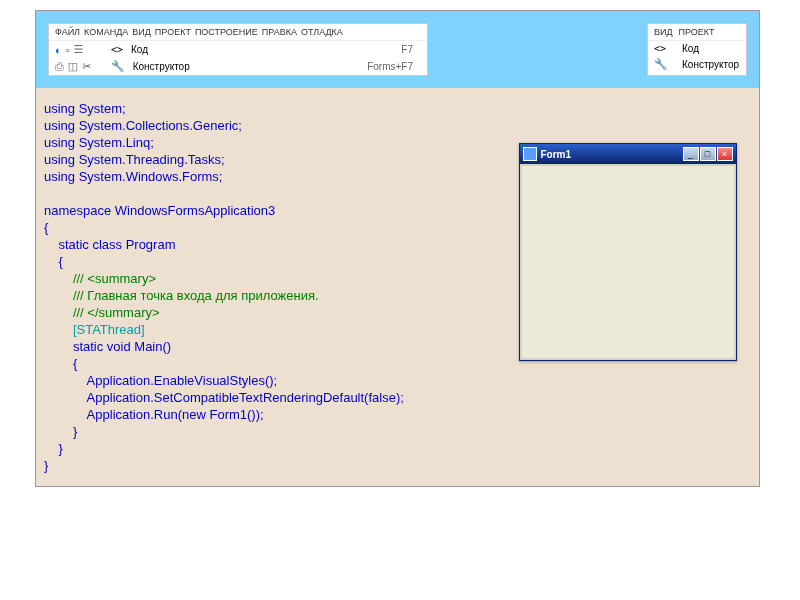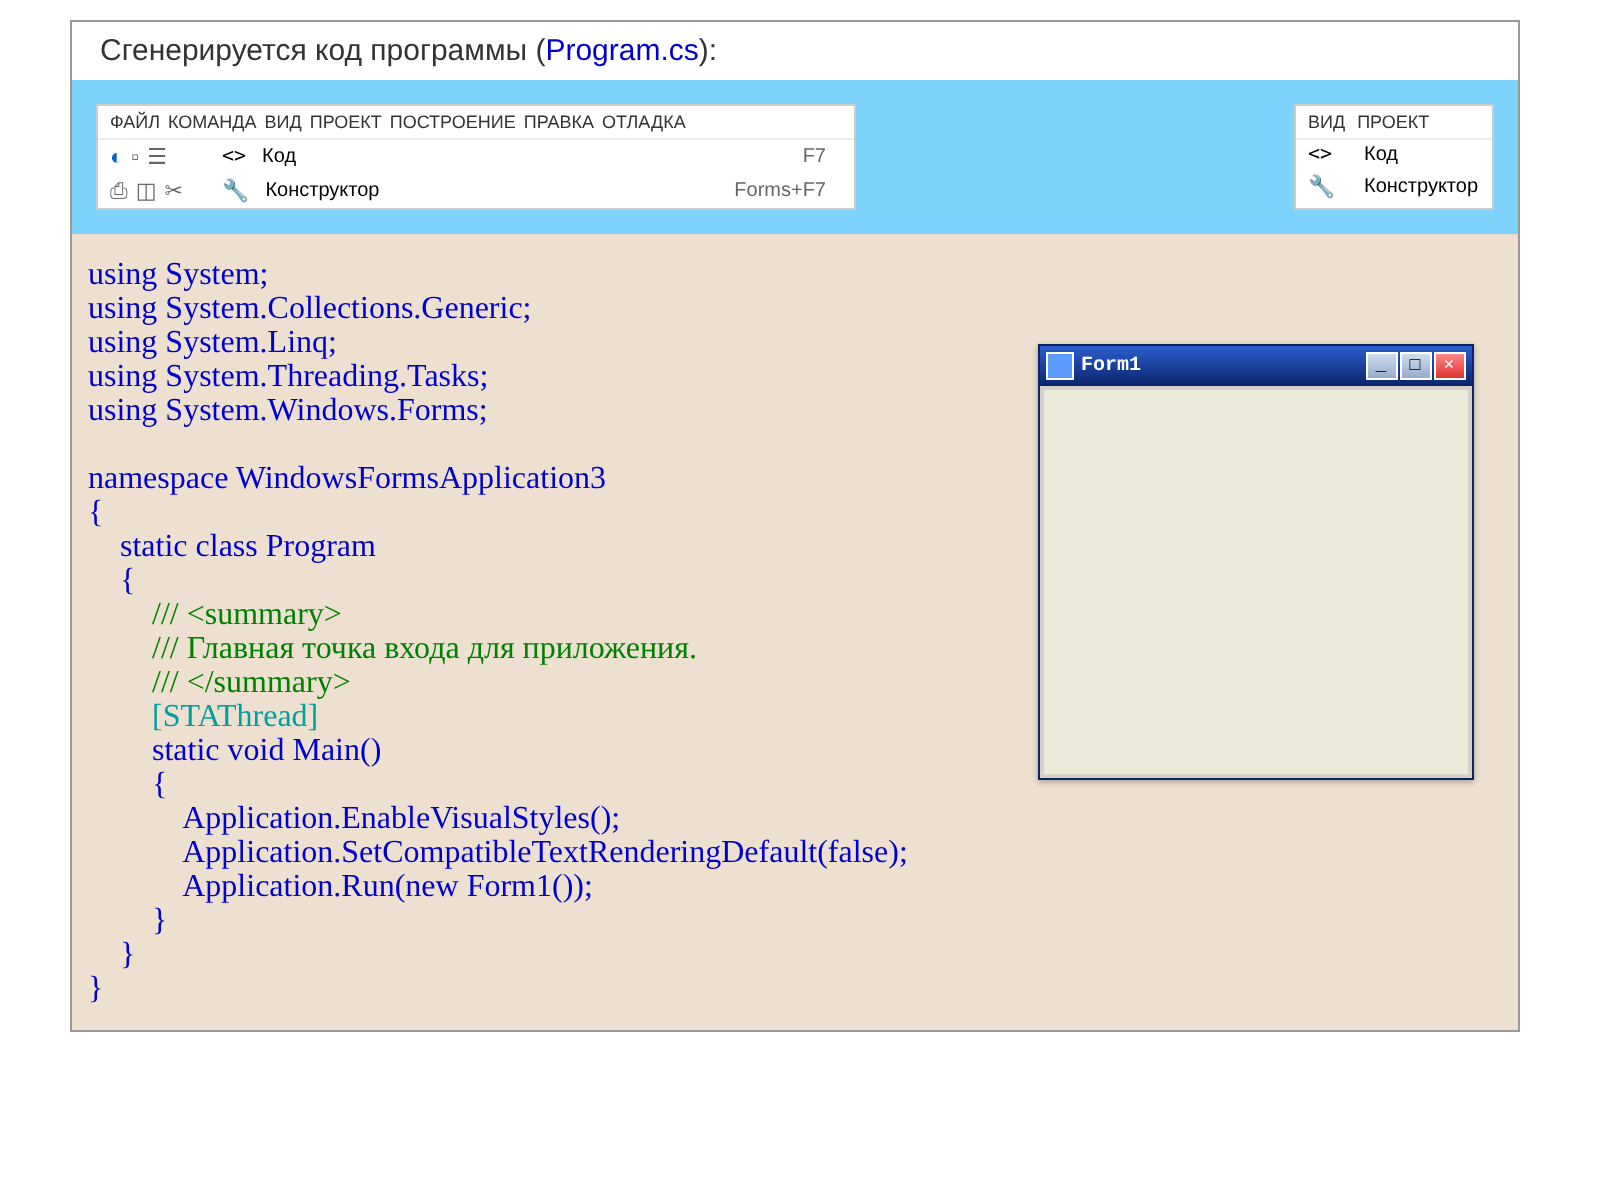--- a/index.html
+++ b/index.html
@@ -17,46 +17,43 @@
   .submenu-row { display: flex; align-items: center; padding: 2px 6px; gap: 8px; }
   .icon-area { width: 48px; display: flex; gap: 4px; align-items: center; }
   .tb-right .icon-area { width: 20px; }
   .icon-back { color: #0066cc; font-size: 11px; }
   .icon-sq { color: #666; font-size: 11px; }
   .icon-code { font-family: monospace; font-size: 10px; }
   .icon-ctor { font-size: 11px; }
   .sub-label { flex: 1; }
   .shortcut { color: #666; padding-right: 8px; }
   .content { display: flex; }
-  .code-panel { width: 460px; background: #ede0d0; padding: 12px 8px; font-family: Liberation Serif, serif; font-size: 16px; line-height: 17px; }
+  .code-panel { width: 460px; background: #ede0d0; padding: 12px 8px; font-family: Liberation Sans, sans-serif; font-size: 13px; line-height: 17px; }
   .code-panel pre { white-space: pre; font-family: inherit; }
   .kw { color: #0000cc; }
   .using-line { color: #0000cc; }
   .nm { color: #0000cc; }
   .comment { color: #008000; }
   .attr { color: #00a0a0; }
   .call { color: #0000cc; }
   .brace { color: #0000cc; }
   .right-panel { flex: 1; background: #ede0d0; padding-top: 55px; }
-  .win-form { width: 218px; height: 218px; margin: 0 auto; box-shadow: 0 1px 3px rgba(0,0,0,0.3); border: 1px solid #0a246a; font-family: Liberation Mono, monospace; }
+  .win-form { width: 218px; height: 218px; margin: 0 auto; box-shadow: 0 1px 3px rgba(0,0,0,0.3); border: 1px solid #0a246a; }
   .win-titlebar { height: 20px; background: linear-gradient(to bottom, #2b5fce, #0a246a); display: flex; align-items: center; padding: 0 3px; }
   .win-icon { width: 14px; height: 14px; background: #5c9cff; border: 1px solid #fff; margin-right: 4px; }
   .win-title { color: #fff; font-size: 10px; font-weight: bold; flex: 1; }
   .win-btns { display: flex; gap: 1px; }
   .win-btn { width: 16px; height: 14px; background: linear-gradient(to bottom, #cde, #9ac); border: 1px solid #fff; font-size: 9px; display: flex; align-items: center; justify-content: center; color: #000; }
   .win-btn.close { background: linear-gradient(to bottom, #f88, #d33); color: #fff; }
   .win-body { height: 196px; background: #ece9d8; border: 2px solid #d4d0c8; }
 </style>
 </head>
 <body>
 
 <div class="outer">
-  <div class="title-bar">
-    <span>Сгенерируется код программы (</span><span class="filename">Program.cs</span><span>):</span>
-  </div>
 
   <div class="ocher">
     <div class="toolbar-block tb-left">
       <div class="menu-row">
         <span class="menu-item">ФАЙЛ</span>
         <span class="menu-item">КОМАНДА</span>
         <span class="menu-item">ВИД</span>
         <span class="menu-item">ПРОЕКТ</span>
         <span class="menu-item">ПОСТРОЕНИЕ</span>
         <span class="menu-item">ПРАВКА</span>

